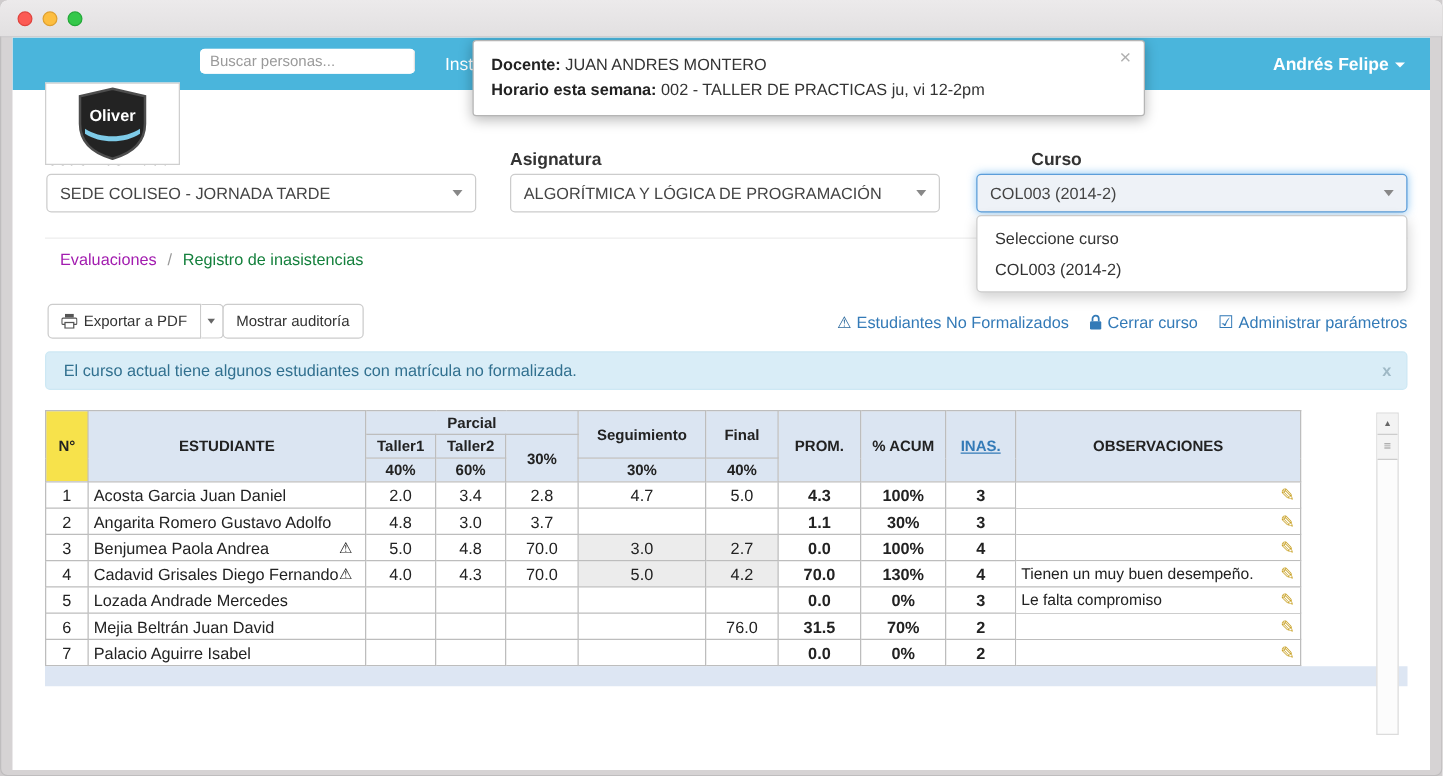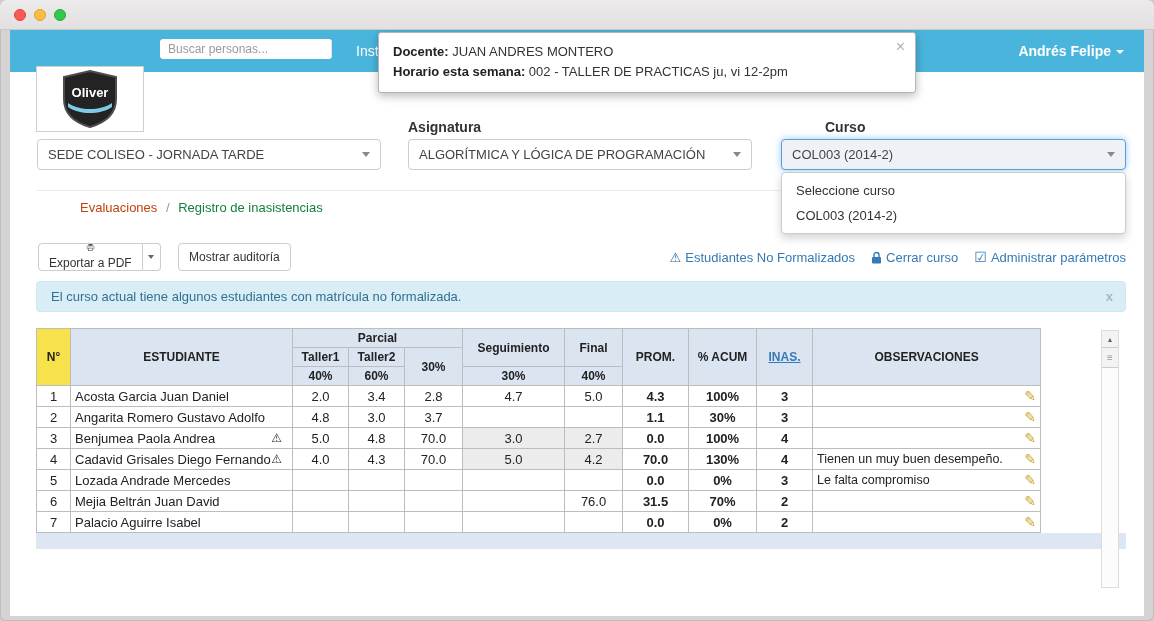--- a/index.html
+++ b/index.html
@@ -39,28 +39,28 @@
   .filter-label { position:absolute; font-size:14px; font-weight:bold; color:#333; top:89px; }
   .select { position:absolute; top:109px; height:31px; border:1px solid #ccc; border-radius:4px; background:#fff; display:flex; align-items:center; justify-content:space-between; padding:0 10px; font-size:13px; color:#444; cursor:pointer; }
   .select .sel-caret { width:0; height:0; border-left:4px solid transparent; border-right:4px solid transparent; border-top:5px solid #888; }
   .select.focused { border-color:#5b9dd9; box-shadow:0 0 7px rgba(82,168,236,.6); background:#eef2f7; }
   .dropdown { position:absolute; left:771px; top:142px; width:345px; background:#fff; border:1px solid #ccc; border-radius:4px; box-shadow:0 4px 10px rgba(0,0,0,.18); z-index:35; padding:5px 0; }
   .dropdown .opt { font-size:13px; color:#333; padding:5px 14px; cursor:pointer; }
 
   
   .bc-divider { position:absolute; left:26px; right:18px; top:160px; border-top:1px solid #ededed; }
   .breadcrumb { position:absolute; left:38px; top:170px; font-size:13px; }
-  .bc-first { color:#c2410c; cursor:pointer;margin-left:32px; }
+  .bc-first { color:#a21caf; cursor:pointer; }
   .bc-sep { color:#999; margin:0 5px; }
   .bc-last { color:#15803d; cursor:pointer; }
 
   
   .btn { height:28px; background:#fff; border:1px solid #ccc; font-size:12px; color:#333; display:inline-flex; align-items:center; gap:5px; padding:0 10px; cursor:pointer; }
   .export-group { position:absolute; left:28px; top:213px; display:flex; }
-  .btn-export { border-radius:4px 0 0 4px;flex-direction:column; }
+  .btn-export { border-radius:4px 0 0 4px; }
   .btn-caret { border-radius:0 4px 4px 0; border-left:none; width:18px; padding:0; justify-content:center; }
   .btn-caret .c { width:0; height:0; border-left:3.5px solid transparent; border-right:3.5px solid transparent; border-top:4px solid #666; }
   .btn-audit { position:absolute; left:168px; top:213px; border-radius:4px; }
 
   .right-links { position:absolute; right:18px; top:219px; display:flex; gap:16px; font-size:13px; color:#337ab7; align-items:center; }
   .right-links .rlink { display:inline-flex; align-items:center; gap:4px; cursor:pointer; white-space:nowrap; }
   .icon-warn-blue { color:#2c699d; font-size:13px; }
   .icon-check-blue { color:#337ab7; font-size:14px; }
 
   

